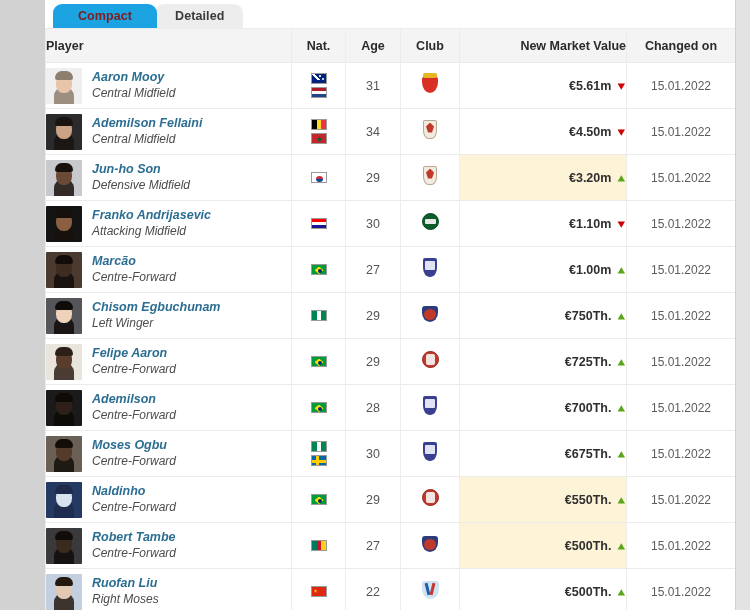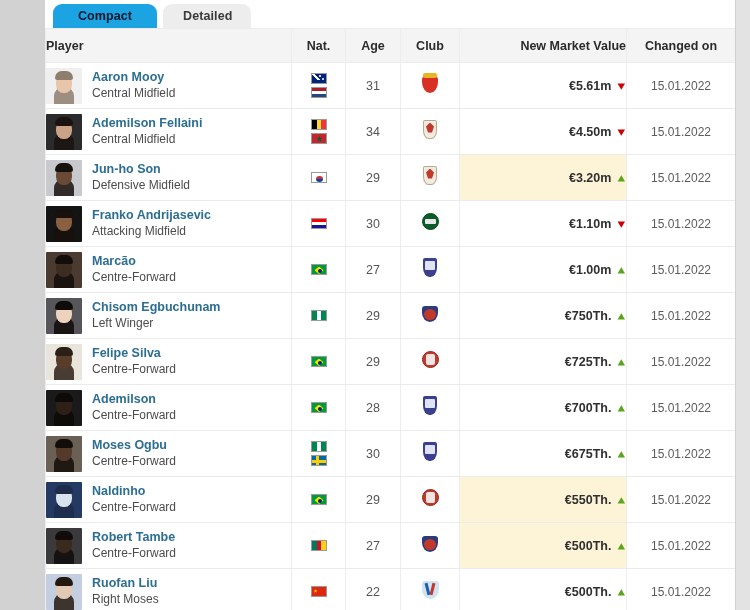--- a/index.html
+++ b/index.html
@@ -46,28 +46,28 @@
     border-radius: 9px 9px 0 0;
     font-size: 12.5px;
     font-weight: bold;
     letter-spacing: .1px;
     text-align: center;
     white-space: nowrap;
     cursor: pointer;
   }
   .tab.active {
     background: #1ba3e2;
-    color: #0f172a;
+    color: #7f1d1d;
   }
   .tab.inactive {
     background: #ededed;
     color: #3a3a3a;
   }
   .tab-1 { left: 8px;   width: 104px; }
-  .tab-2 { left: 118px; width: 88px;  z-index: 0;}
+  .tab-2 { left: 110px; width: 88px;  z-index: 0;}
   .tab-3 { left: 218px; width: 86px;  z-index: 0;}
 
   
   .table-wrap {
     position: absolute;
     left: 0; top: 28px;
     width: 690px;
   }
   table.grid {
     border-collapse: collapse;
@@ -102,21 +102,21 @@
   col.c-nat    { width: 54px;  }
   col.c-age    { width: 55px;  }
   col.c-club   { width: 59px;  }
   col.c-mv     { width: 167px; }
   col.c-date   { width: 109px; }
 
   tbody tr { height: 46px; }
   tbody td { background: #ffffff; }
 
   
-  .player-cell { padding-left: 6px; }
+  .player-cell { padding-left: 6px; font-style: italic; }
   .player-inner { display: flex; align-items: center; gap: 10px; }
   .avatar {
     width: 36px; height: 36px;
     flex: 0 0 36px;
     border-radius: 1px;
     background: #dcdcdc;
     overflow: hidden;
     position: relative;
   }
   .avatar .face {
@@ -404,21 +404,21 @@
                 <div class="player-inner">
                   <span class="avatar">
                     <span class="face">
                       <span style="position:absolute;inset:0;background:#e9e5dc"></span>
                       <span style="position:absolute;left:8px;top:19px;width:20px;height:18px;border-radius:9px 9px 0 0;background:#2b1f16;opacity:.85"></span>
                       <span style="position:absolute;left:10px;top:6px;width:16px;height:19px;border-radius:48% 48% 45% 45%;background:#5a3c2a"></span>
                       <span style="position:absolute;left:9px;top:3px;width:18px;height:9px;border-radius:9px 9px 3px 3px;background:#2b1f16"></span>
                     </span>
                   </span>
                   <span class="ptext">
-                    <span class="pname">Felipe Silva</span>
+                    <span class="pname">Felipe Aaron</span>
                     <span class="ppos">Centre-Forward</span>
                   </span>
                 </div>
               </td>
               <td class="nat-cell">
                 <span class="flags">
                   <span class="flag" title="Brazil" style="background:linear-gradient(0deg,#009b3a,#009b3a)">
                     <span style="position:absolute;left:3px;top:1.5px;width:9px;height:7.5px;background:#fedf00;transform:skewX(0);clip-path:polygon(50% 0,100% 50%,50% 100%,0 50%)"></span>
                     <span style="position:absolute;left:6px;top:3.5px;width:4px;height:4px;border-radius:50%;background:#002776"></span>
                   </span>

